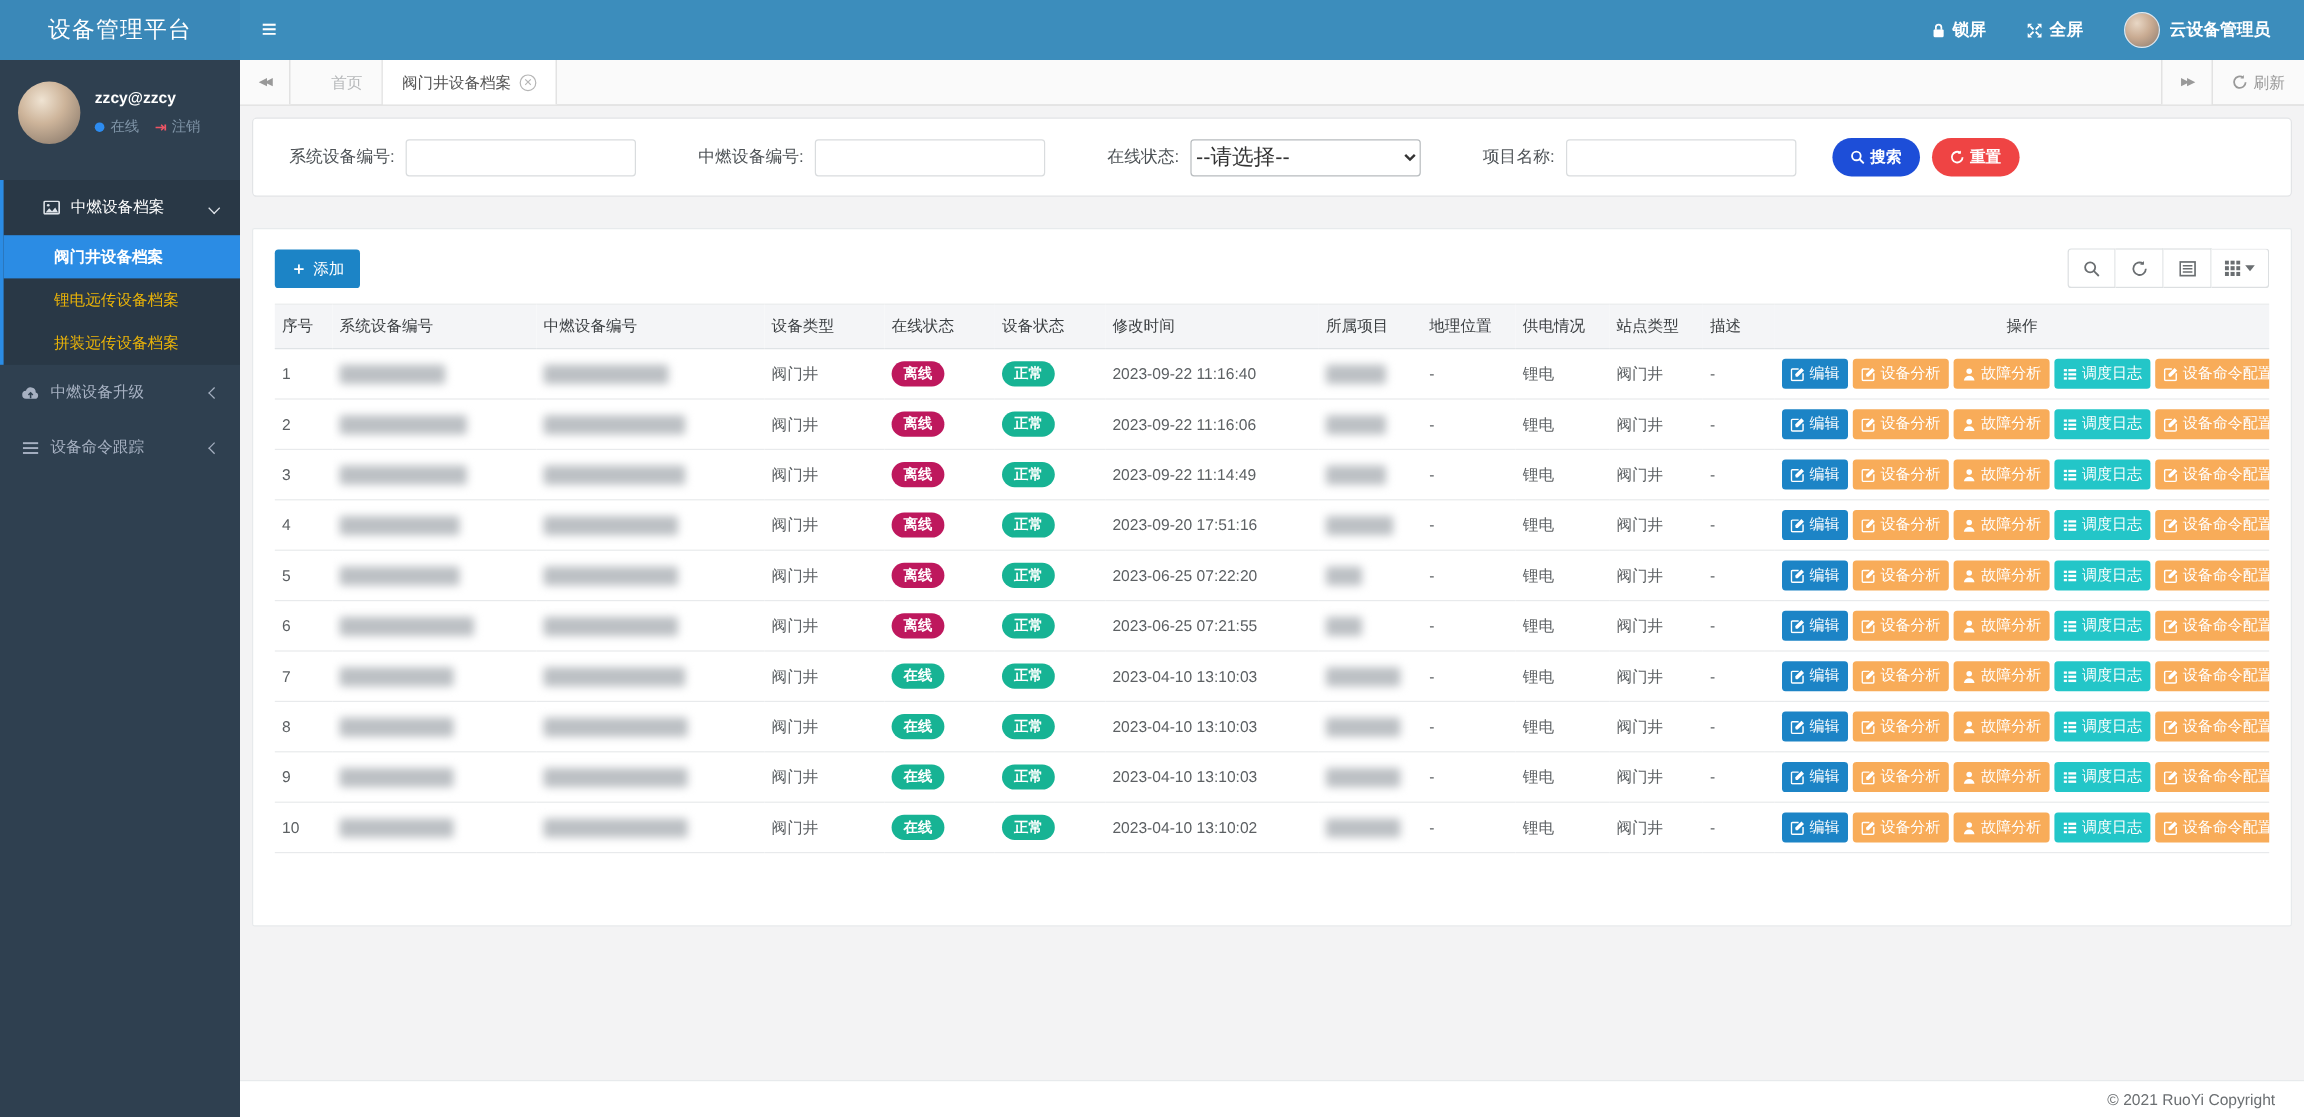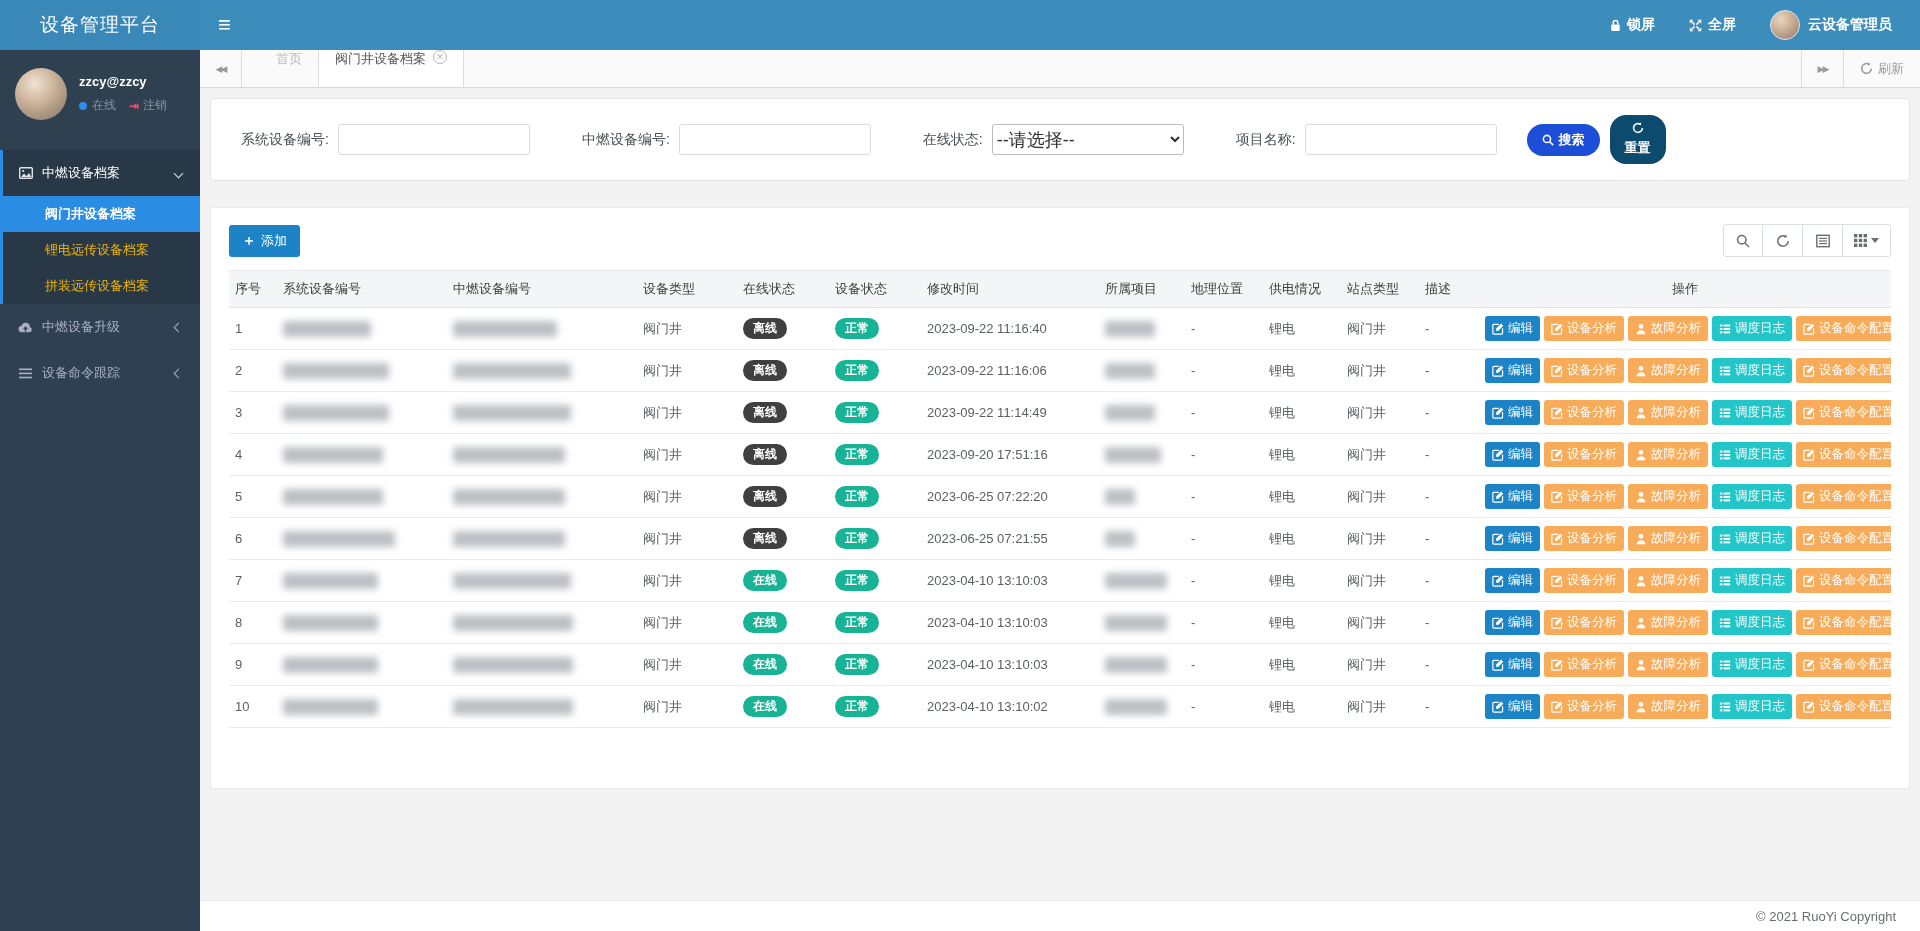--- a/index.html
+++ b/index.html
@@ -27,66 +27,66 @@
   .logout { color:#8095a8; display:inline-flex; align-items:center; gap:4px; margin-left:8px; cursor:pointer; }
   .logout-glyph { color:#ed5565; font-weight:bold; }
 
   .menu { margin-top:14px; font-size:13px; }
   .menu-item { position:relative; padding:14px 18px; color:#a7b1c2; cursor:pointer; display:flex; align-items:center; gap:9px; }
   .menu-item .mi-label { flex:1; }
   .chev { width:7px; height:7px; border-right:1.5px solid #a7b1c2; border-bottom:1.5px solid #a7b1c2; display:inline-block; flex:none; }
   .chev-left { transform:rotate(135deg); }
   .chev-down { transform:rotate(45deg); border-color:#dfe4ea; }
   .menu-group-open { background:#293846; border-left:3px solid #2b8ce4; }
-  .menu-group-open .parent { padding-left:15px; color:#ffffff; }
+  .menu-group-open .parent { padding-left:32px; color:#ffffff; }
   .submenu .sub-item { padding:9px 10px 9px 42px; color:#eab308; cursor:pointer; }
   .submenu .sub-item.active { background:#2b8ce4; color:#fff; font-weight:bold; }
   .mi-icon { width:15px; text-align:center; color:#a7b1c2; flex:none; display:inline-flex; justify-content:center; }
 
   
   .main { position:absolute; left:200px; top:50px; right:0; bottom:0; background:#f3f3f4; }
 
   .tabbar { height:38px; background:#fafafa; border-bottom:1px solid #d8d8d8; display:flex; align-items:stretch; }
   .tab-nav-btn { width:42px; display:flex; align-items:center; justify-content:center; color:#999; border-right:1px solid #ddd; font-size:9px; letter-spacing:-2px; cursor:pointer; background:#fafafa; }
   .tab-nav-btn.right { border-right:none; border-left:1px solid #ddd; }
-  .tab { display:flex; gap:7px; padding:0 16px; font-size:13px; border-right:1px solid #ddd; cursor:pointer; }
+  .tab { display:flex; align-items:center; gap:7px; padding:0 16px; font-size:13px; border-right:1px solid #ddd; cursor:pointer; }
   .tab.home { color:#b6b8ba; margin-left:18px; }
   .tab.active { background:#ffffff; color:#555; }
   .tab-close { width:14px; height:14px; border:1px solid #b5b5b5; border-radius:50%; color:#b5b5b5; font-size:9px; line-height:12px; text-align:center; cursor:pointer; }
   .tab-spacer { flex:1; }
   .tab-refresh { display:flex; align-items:center; gap:5px; color:#999; font-size:13px; padding:0 16px; border-left:1px solid #ddd; cursor:pointer; }
 
   
   .search-card { margin:10px 10px 0 10px; background:#fff; border:1px solid #e2e4e6; border-radius:4px; padding:16px 10px 16px 30px; display:flex; align-items:center; }
   .sf-group { display:flex; align-items:center; margin-right:52px; }
   .sf-label { font-size:14px; color:#4d5256; margin-right:9px; white-space:nowrap; }
   .sf-input { width:192px; height:31px; border:1px solid #d9dcde; border-radius:3px; padding:0 8px; font-size:13px; color:#555; outline:none; background:#fff; }
   .sf-select { width:192px; height:31px; border:1px solid #b8bcbf; border-radius:3px; font-size:18px; color:#333; background:#fff; }
   .pill-btn { display:inline-flex; align-items:center; gap:5px; border:none; color:#fff; font-size:13px; font-weight:bold; padding:7px 15px; border-radius:16px; cursor:pointer; }
   .btn-search { background:#1d4ed8; margin-left:6px; }
-  .btn-reset { background:#0c4a6e; margin-left:10px;flex-direction:column; }
+  .btn-reset { background:#ef4444; margin-left:10px; }
 
   
   .table-card { margin:26px 10px 0 10px; background:#fff; border:1px solid #e7eaec; border-radius:2px; padding:16px 18px 60px 18px; }
   .table-toolbar { display:flex; align-items:center; justify-content:space-between; }
   .btn-add { display:inline-flex; align-items:center; gap:5px; background:#1c84c6; color:#fff; border:none; border-radius:3px; font-size:13px; padding:7px 13px; cursor:pointer; }
   .btn-add .plus { font-weight:bold; font-size:14px; }
   .tool-group { display:flex; }
   .tool-btn { width:40px; height:33px; background:#fff; border:1px solid #dcdfe1; border-left-width:0; display:flex; align-items:center; justify-content:center; color:#6a6e71; cursor:pointer; gap:4px; }
   .tool-btn:first-child { border-left-width:1px; border-radius:3px 0 0 3px; }
   .tool-btn:last-child { border-radius:0 3px 3px 0; width:48px; }
   .caret-down { width:0; height:0; border-left:4px solid transparent; border-right:4px solid transparent; border-top:5px solid #6a6e71; }
 
   table.grid { width:100%; border-collapse:collapse; margin-top:13px; table-layout:fixed; }
   table.grid th { background:#f4f5f7; font-size:13px; color:#3b3f42; font-weight:normal; text-align:left; padding:9px 6px; border-bottom:1px solid #dfe3e6; border-top:1px solid #e8eaec; white-space:nowrap; }
   table.grid th.op { text-align:center; }
   table.grid td { font-size:13px; color:#5c6063; padding:8px 6px; border-bottom:1px solid #e8eaec; white-space:nowrap; overflow:hidden; }
   .blur-pill { display:inline-block; height:16px; border-radius:2px; background:#bcc0c4; filter:blur(3.5px); vertical-align:middle; }
   .pill { display:inline-block; padding:3px 10px; border-radius:12px; color:#fff; font-size:12px; font-weight:bold; line-height:1.25; }
-  .pill-red { background:#404040; }
+  .pill-red { background:#be185d; }
   .pill-green { background:#17b394; }
   .act { display:inline-flex; align-items:center; gap:4px; border:none; color:#fff; font-size:12.5px; padding:4px 7px; border-radius:3px; margin-right:4px; cursor:pointer; white-space:nowrap; }
   .act-blue { background:#1c84c6; }
   .act-orange { background:#f8ac59; }
   .act-cyan { background:#23c6c8; }
 
   
   .table-footer { display:flex; align-items:center; justify-content:space-between; margin-top:14px; }
   .records-info { font-size:13px; color:#6a6e71; display:flex; align-items:center; gap:8px; }
   .page-size-box { border:1px solid #d0d3d6; border-radius:3px; height:31px; padding:0 10px; display:flex; align-items:center; gap:8px; color:#6a6e71; cursor:pointer; background:#fff; }

